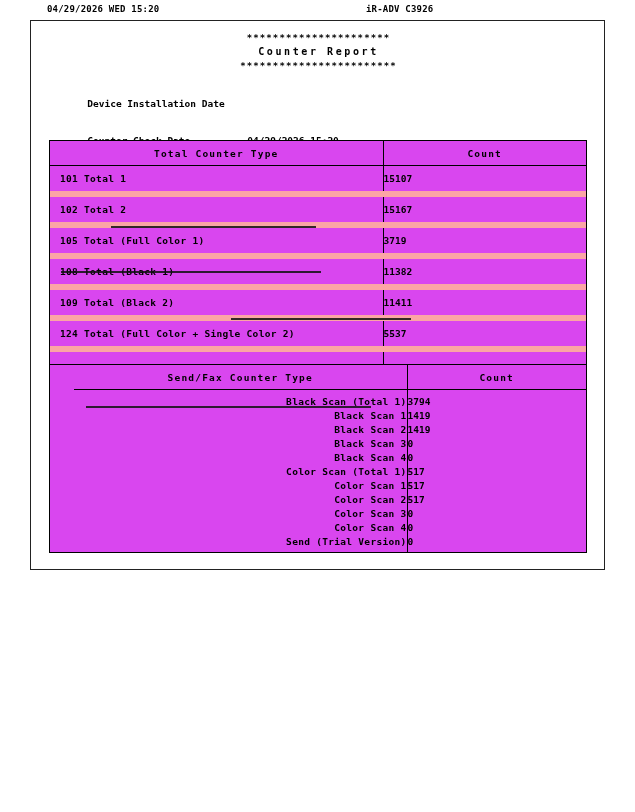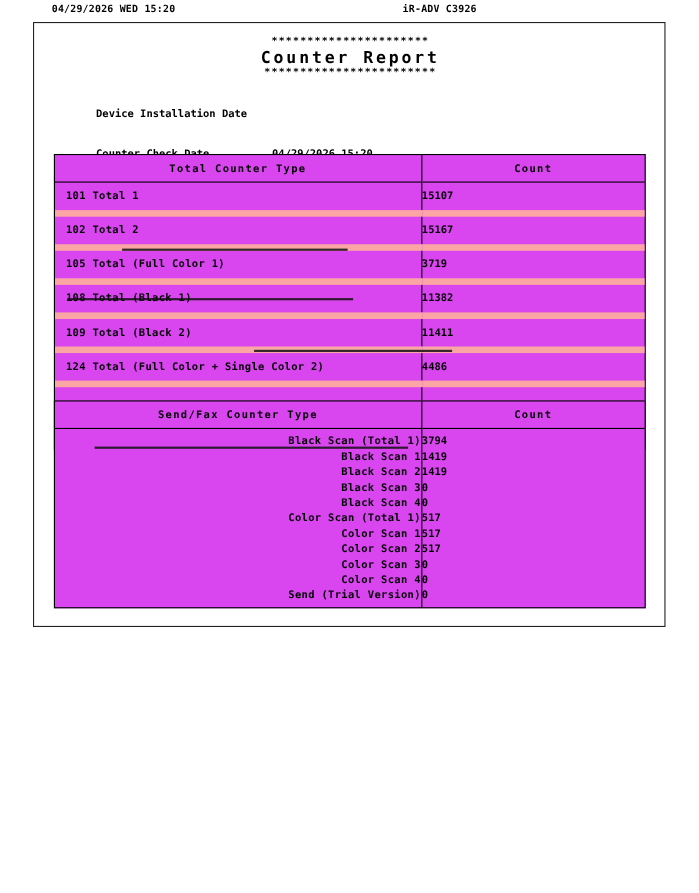--- a/index.html
+++ b/index.html
@@ -40,38 +40,38 @@
     background:#fff;
     box-sizing:border-box;
   }
 
   
   #report-title{
     position:absolute;left:0;top:10px;width:575px;
     text-align:center;font-size:10px;font-weight:bold;line-height:14px;
   }
   #report-title .stars{letter-spacing:1.1px;font-size:9px;}
-  #report-title .name{letter-spacing:2.6px;font-size:15px;}
+  #report-title .name{letter-spacing:2.6px;font-size:10px;}
 
   
   #device-info{
     position:absolute;left:22px;top:64px;
     font-size:9.5px;line-height:12.6px;font-weight:bold;
   }
   #device-info .row{white-space:pre;}
   #device-info .lbl{display:inline-block;width:160px;}
 
   
   .ctr-table{
     position:absolute;left:18px;width:538px;
     border:1.6px solid #000;border-collapse:collapse;
     box-sizing:border-box;background:#d946ef;
   }
   #total-counter-table{top:119px;}
-  #sendfax-counter-table{top:343px;}
+  #sendfax-counter-table{top:343px;padding-left:24px;}
 
   .ctr-table table{width:100%;border-collapse:collapse;table-layout:fixed;}
   .ctr-table col.c-type{width:333px;}
   .ctr-table col.c-count{width:auto;}
 
   .ctr-table th,.ctr-table td{
     font-size:9.5px;font-weight:bold;padding:0;
     border:0;vertical-align:middle;
   }
   .ctr-table thead th{
@@ -158,21 +158,21 @@
           <tr>
             <td class="cell-type">108 Total (Black 1)</td>
             <td class="cell-count col-div">11382</td>
           </tr>
           <tr>
             <td class="cell-type">109 Total (Black 2)</td>
             <td class="cell-count col-div">11411</td>
           </tr>
           <tr>
             <td class="cell-type">124 Total (Full Color + Single Color 2)</td>
-            <td class="cell-count col-div">4486</td>
+            <td class="cell-count col-div">5537</td>
           </tr>
           <tr>
             <td class="cell-type"></td>
             <td class="cell-count col-div"></td>
           </tr>
           <tr>
             <td class="cell-type"></td>
             <td class="cell-count col-div"></td>
           </tr>
         </tbody>

